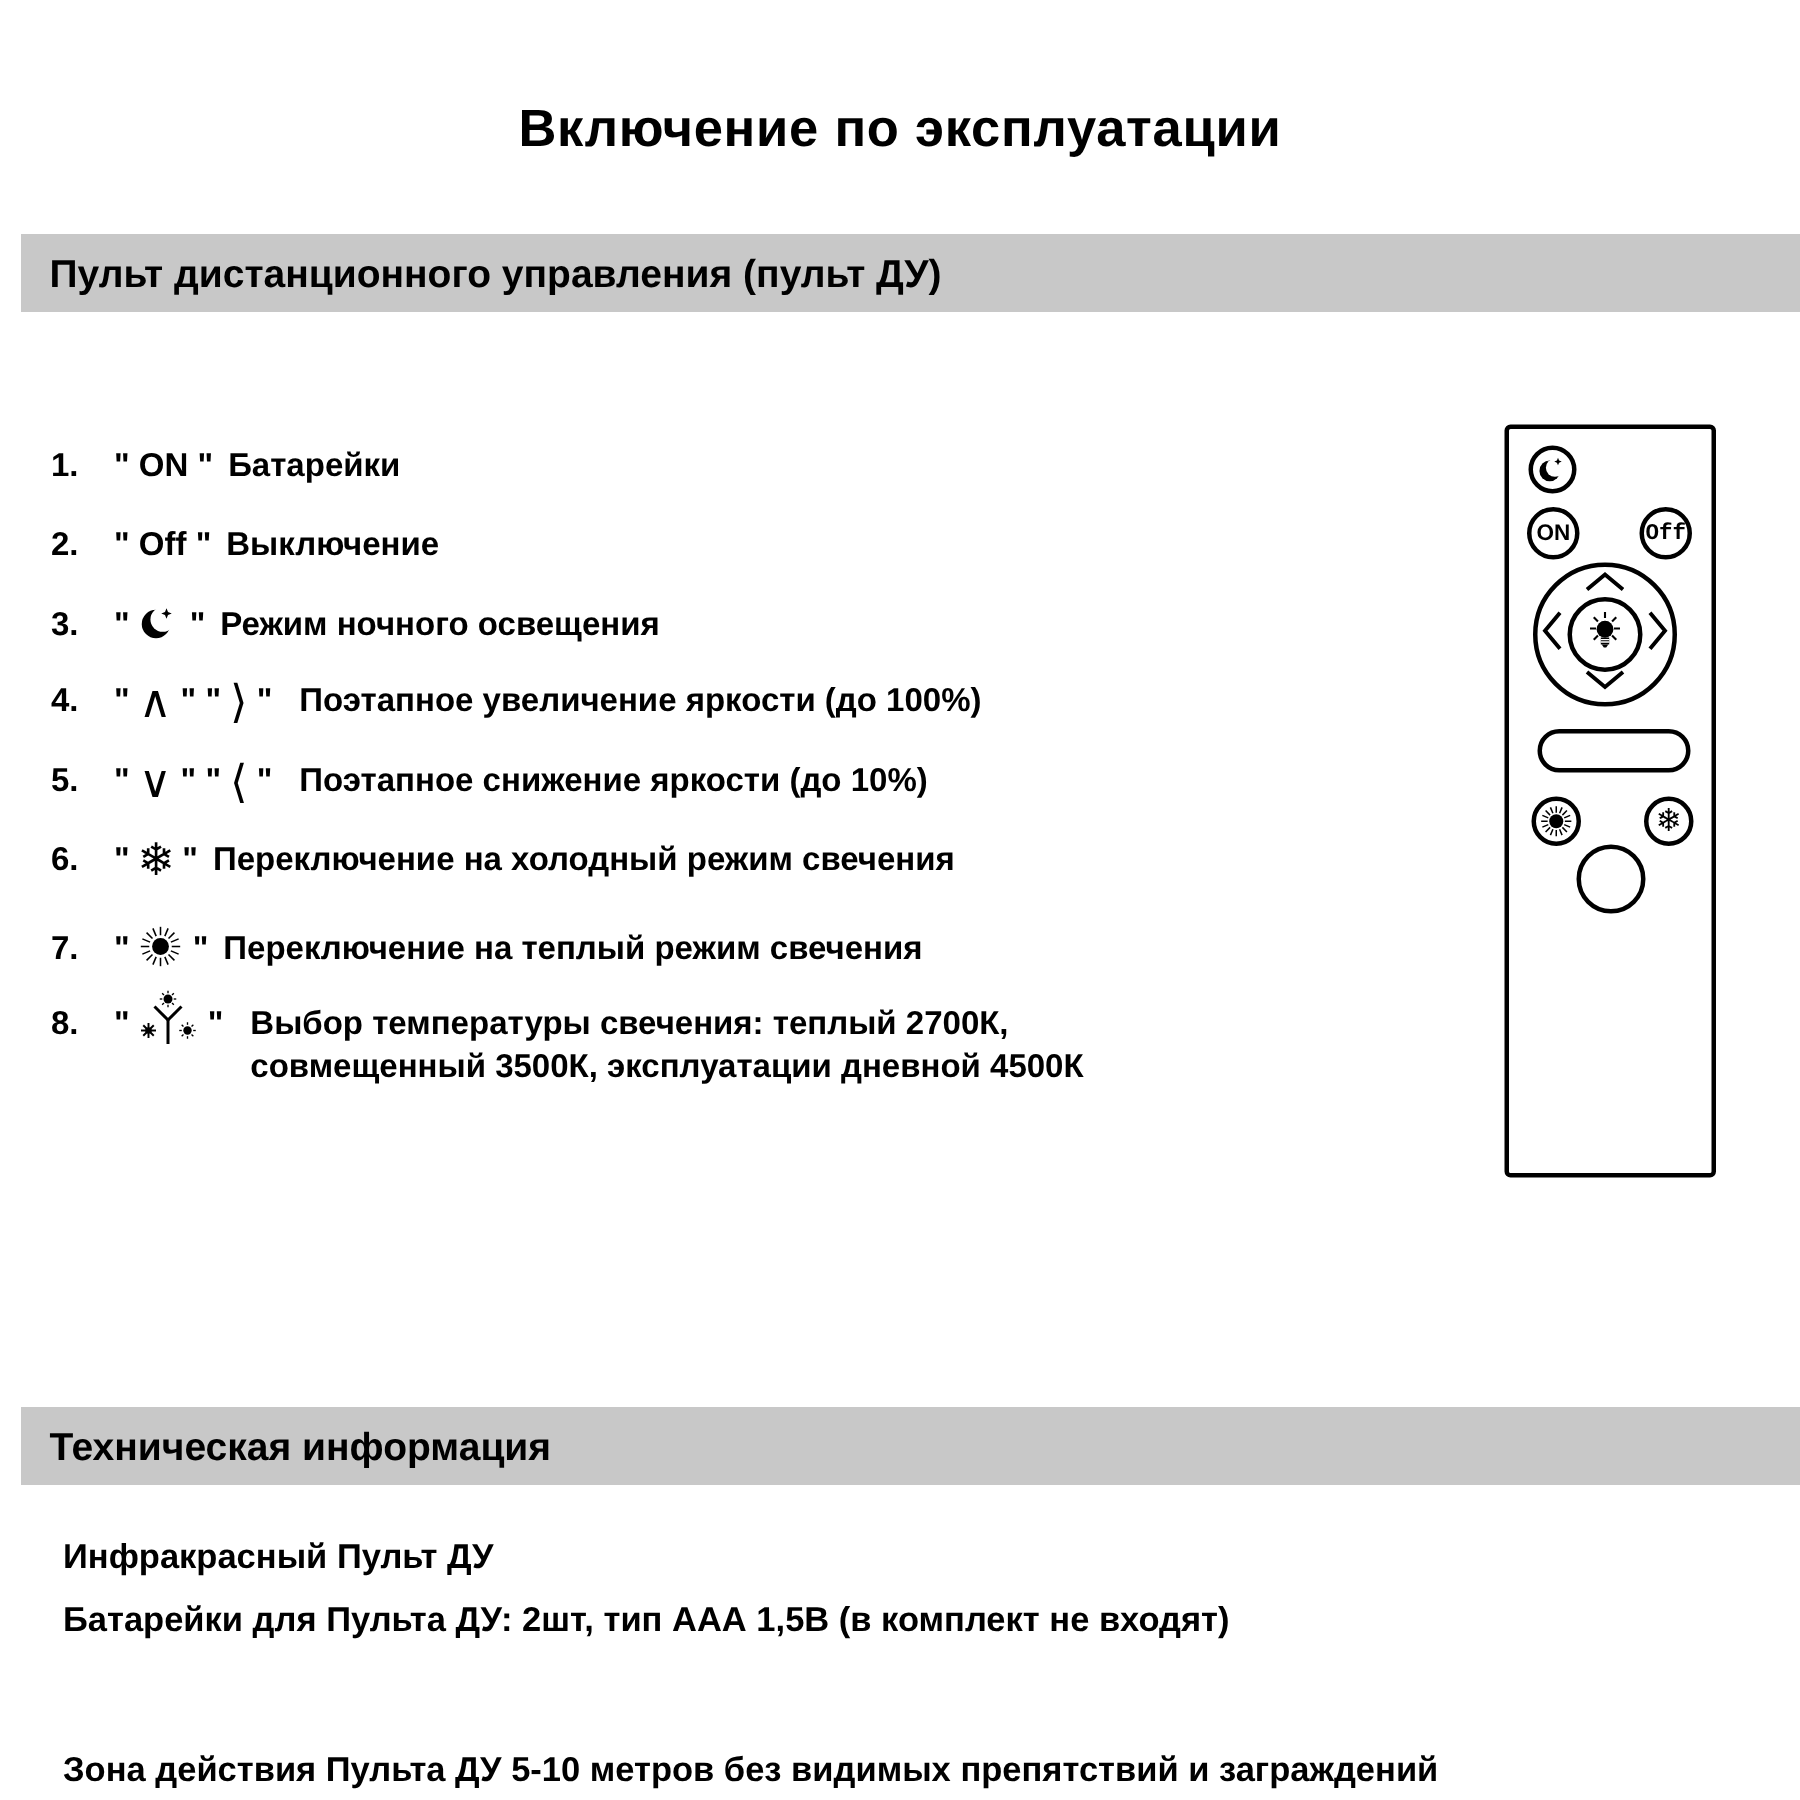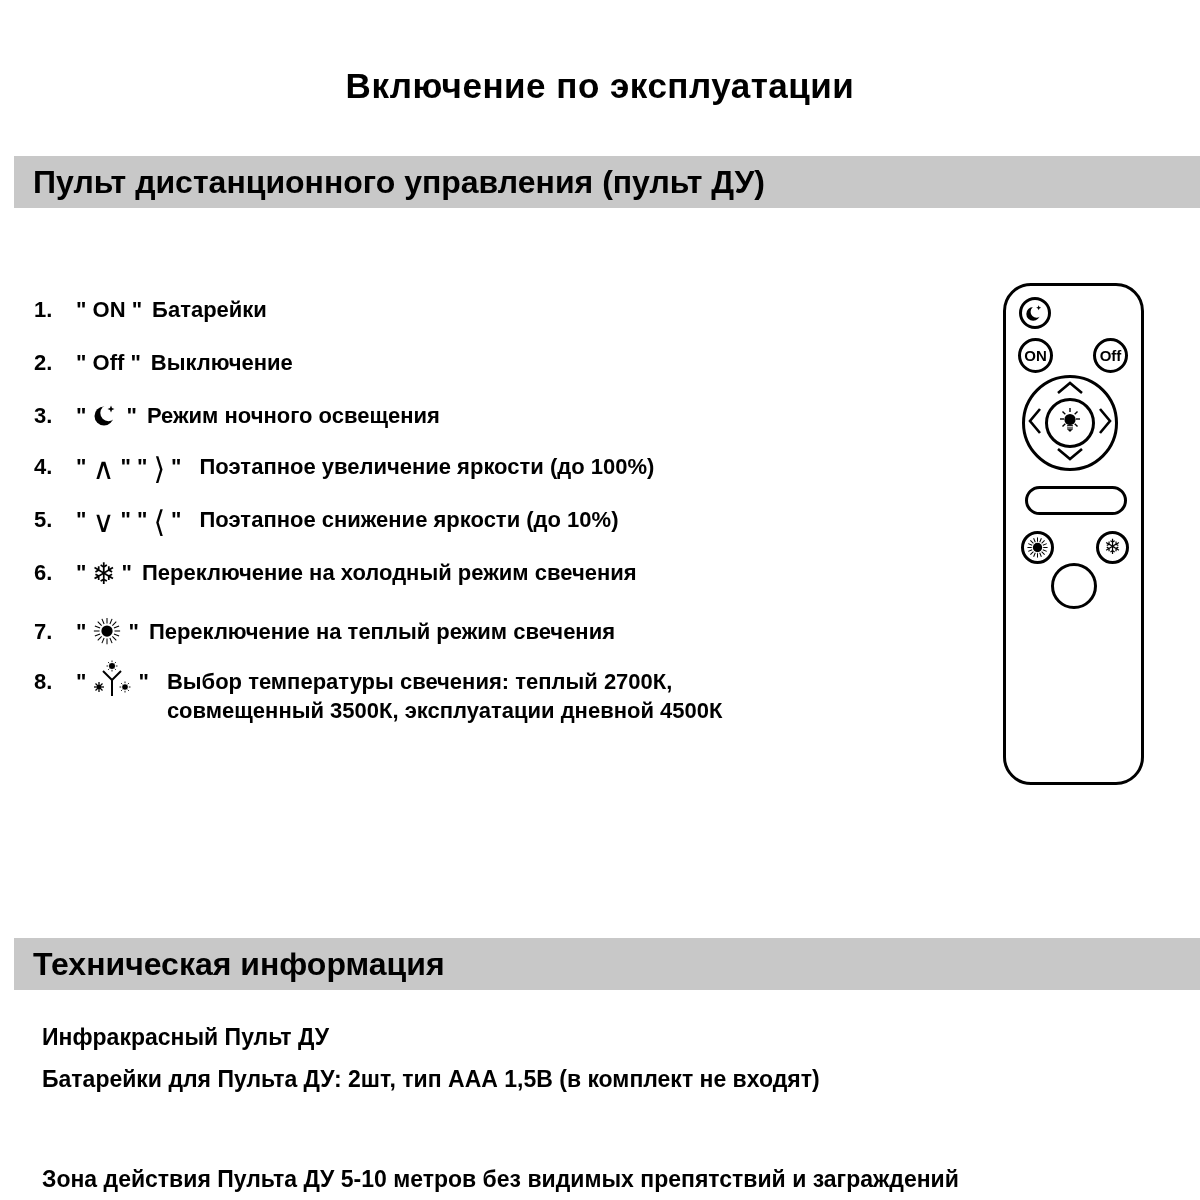--- a/index.html
+++ b/index.html
@@ -4,46 +4,46 @@
 <style>
   * { margin:0; padding:0; box-sizing:border-box; }
   html,body { background:#ffffff; }
   body { width:1200px; height:1200px; font-family:"Liberation Sans", sans-serif; color:#000; }
   #canvas { position:relative; width:1200px; height:1200px; background:#fff; overflow:hidden; }
 
   .page-title { position:absolute; top:66px; left:0; width:1200px; text-align:center;
                 font-size:35px; font-weight:700; letter-spacing:0.5px; }
 
   .section-bar { position:absolute; left:14px; width:1186px; height:52px; background:#c8c8c8; }
-  .section-bar .bar-label { font-size:32px; font-weight:700; line-height:52px; padding-left:19px; display:block; }
+  .section-bar .bar-label { font-size:26px; font-weight:700; line-height:52px; padding-left:19px; display:block; }
   #bar-remote { top:156px; }
   #bar-tech   { top:938px; }
 
   .item { position:absolute; left:34px; display:flex; align-items:center;
           font-size:22px; font-weight:700; white-space:nowrap; }
   .item .num { width:40px; flex:none; }
   .item .q { margin:0 2px; }
   .item .label { margin-left:8px; }
   .arrow { font-family:"DejaVu Sans", sans-serif; font-weight:400; font-size:30px;
            line-height:22px; position:relative; top:2px; margin:0 4px; }
   .glyph-snow { font-family:"DejaVu Sans", sans-serif; font-weight:400; font-size:30px;
                 line-height:22px; position:relative; top:1px; margin:0 3px; }
   .inline-icon { margin:0 4px; position:relative; top:2px; }
   #item-8 { align-items:flex-start; }
   #item-8 .firstline { display:flex; align-items:center; height:30px; }
   #item-8 .labels { margin-left:16px; line-height:29px; }
 
   
   .remote { position:absolute; left:1003px; top:283px; width:141px; height:502px;
-            border:3px solid #000; border-radius:28px; background:#fff; }
+            border:3px solid #000; border-radius:4px; background:#fff; }
   .rc-circle { position:absolute; border:3px solid #000; border-radius:50%;
                display:flex; align-items:center; justify-content:center; background:#fff; }
   .rc-btn-moon { left:13px; top:11px; width:32px; height:32px; }
   .rc-btn-on   { left:12px; top:52px; width:35px; height:35px; font-size:15px; font-weight:700; }
-  .rc-btn-off  { left:87px; top:52px; width:35px; height:35px; font-size:15px; font-weight:700; }
+  .rc-btn-off  { left:87px; top:52px; width:35px; height:35px; font-size:15px; font-weight:700;font-family:Liberation Mono, monospace; }
   .rc-dpad     { position:absolute; left:16px; top:89px; width:96px; height:96px;
                  border:3px solid #000; border-radius:50%; }
   .rc-inner    { position:absolute; left:50%; top:50%; transform:translate(-50%,-50%);
                  width:50px; height:50px; border:3px solid #000; border-radius:50%;
                  display:flex; align-items:center; justify-content:center; background:#fff; }
   .chev { position:absolute; }
   .chev-up    { left:50%; top:3px;  transform:translateX(-50%); }
   .chev-down  { left:50%; bottom:3px; transform:translateX(-50%); }
   .chev-left  { left:3px; top:50%; transform:translateY(-50%); }
   .chev-right { right:3px; top:50%; transform:translateY(-50%); }

